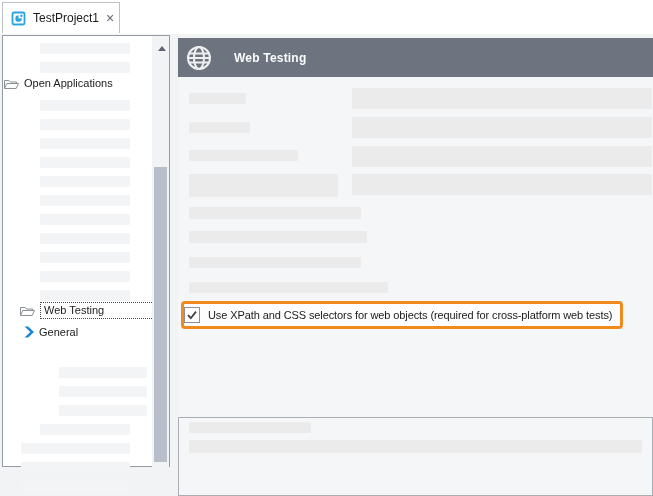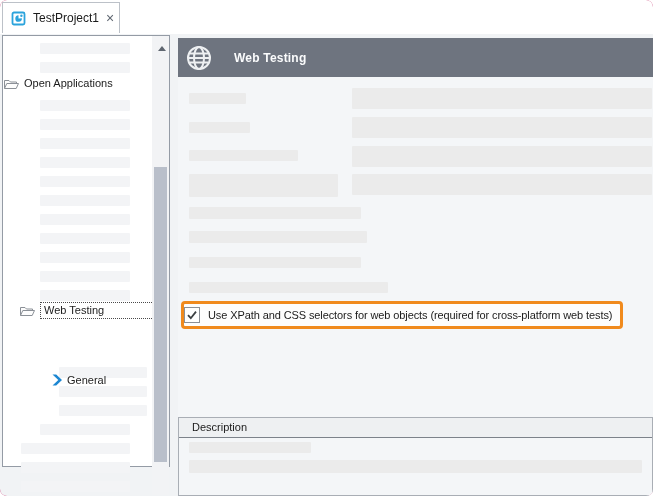--- a/index.html
+++ b/index.html
@@ -6,21 +6,20 @@
   body{
     font-family:"Liberation Sans", sans-serif;
     color:#1b1b1b;
     background:#ffffff;
   }
   #stage{
     position:relative;
     width:653px;height:496px;
     overflow:hidden;
     background:#be185d;
-    border-radius:7px;
   }
   
   .tabbar{
     position:absolute;left:0;top:0;width:653px;height:34px;
     background:#ffffff;
   }
   .tab{
     position:absolute;left:2px;top:2px;width:118px;height:31px;
     background:#ffffff;
     border:1px solid #bcc1c8;border-bottom:none;
@@ -176,21 +175,21 @@
     <div class="tree-row" style="left:16px;top:265px;height:18px;">
       <span style="display:flex;">
         <svg width="17" height="13" viewBox="0 0 17 13">
           <path d="M1.5 11.5 V3.5 H6 L7.5 5 H13.5 V6.5" fill="#fdfdfd" stroke="#8b9097" stroke-width="1"></path>
           <path d="M1.5 11.5 L3.8 6.5 H15.5 L13.2 11.5 Z" fill="#fdfdfd" stroke="#8b9097" stroke-width="1"></path>
         </svg>
       </span>
       <span class="lbl sel-label">Web Testing</span>
     </div>
 
-    <div class="tree-row" style="left:49px;top:288px;height:16px;margin-top:48px;">
+    <div class="tree-row" style="left:21px;top:288px;height:16px;">
       <span style="display:flex;">
         <svg width="11" height="12" viewBox="0 0 11 12">
           <path d="M0.5 0.5 L4.2 0.5 L10 6 L4.2 11.5 L0.5 11.5 L6.3 6 Z" fill="#1D87D2"></path>
         </svg>
       </span>
       <span class="lbl">General</span>
     </div>
 
     <div class="vscroll-track"></div>
     <div class="vscroll-up"></div>
@@ -232,21 +231,20 @@
     <div class="opt-row">
       <span class="checkbox">
         <svg id="check-mark" width="12" height="12" viewBox="0 0 12 12">
           <polyline points="2,6.2 4.8,9.2 10,2.6" fill="none" stroke="#3c4043" stroke-width="1.8"></polyline>
         </svg>
       </span>
       <span class="opt-label">Use XPath and CSS selectors for web objects (required for cross-platform web tests)</span>
     </div>
 
     <div class="desc">
-      <div class="desc-header">Description</div>
       <div class="desc-body">
           <div class="ph-bar" style="left: 10px; top: 4px; width: 122px; height: 11px; background: rgb(235, 235, 235);"></div>
           <div class="ph-bar" style="left: 10px; top: 22px; width: 453px; height: 13px; background: rgb(235, 235, 235);"></div>
         </div>
     </div>
   </div>
 
 </div>
 
 </body></html>

